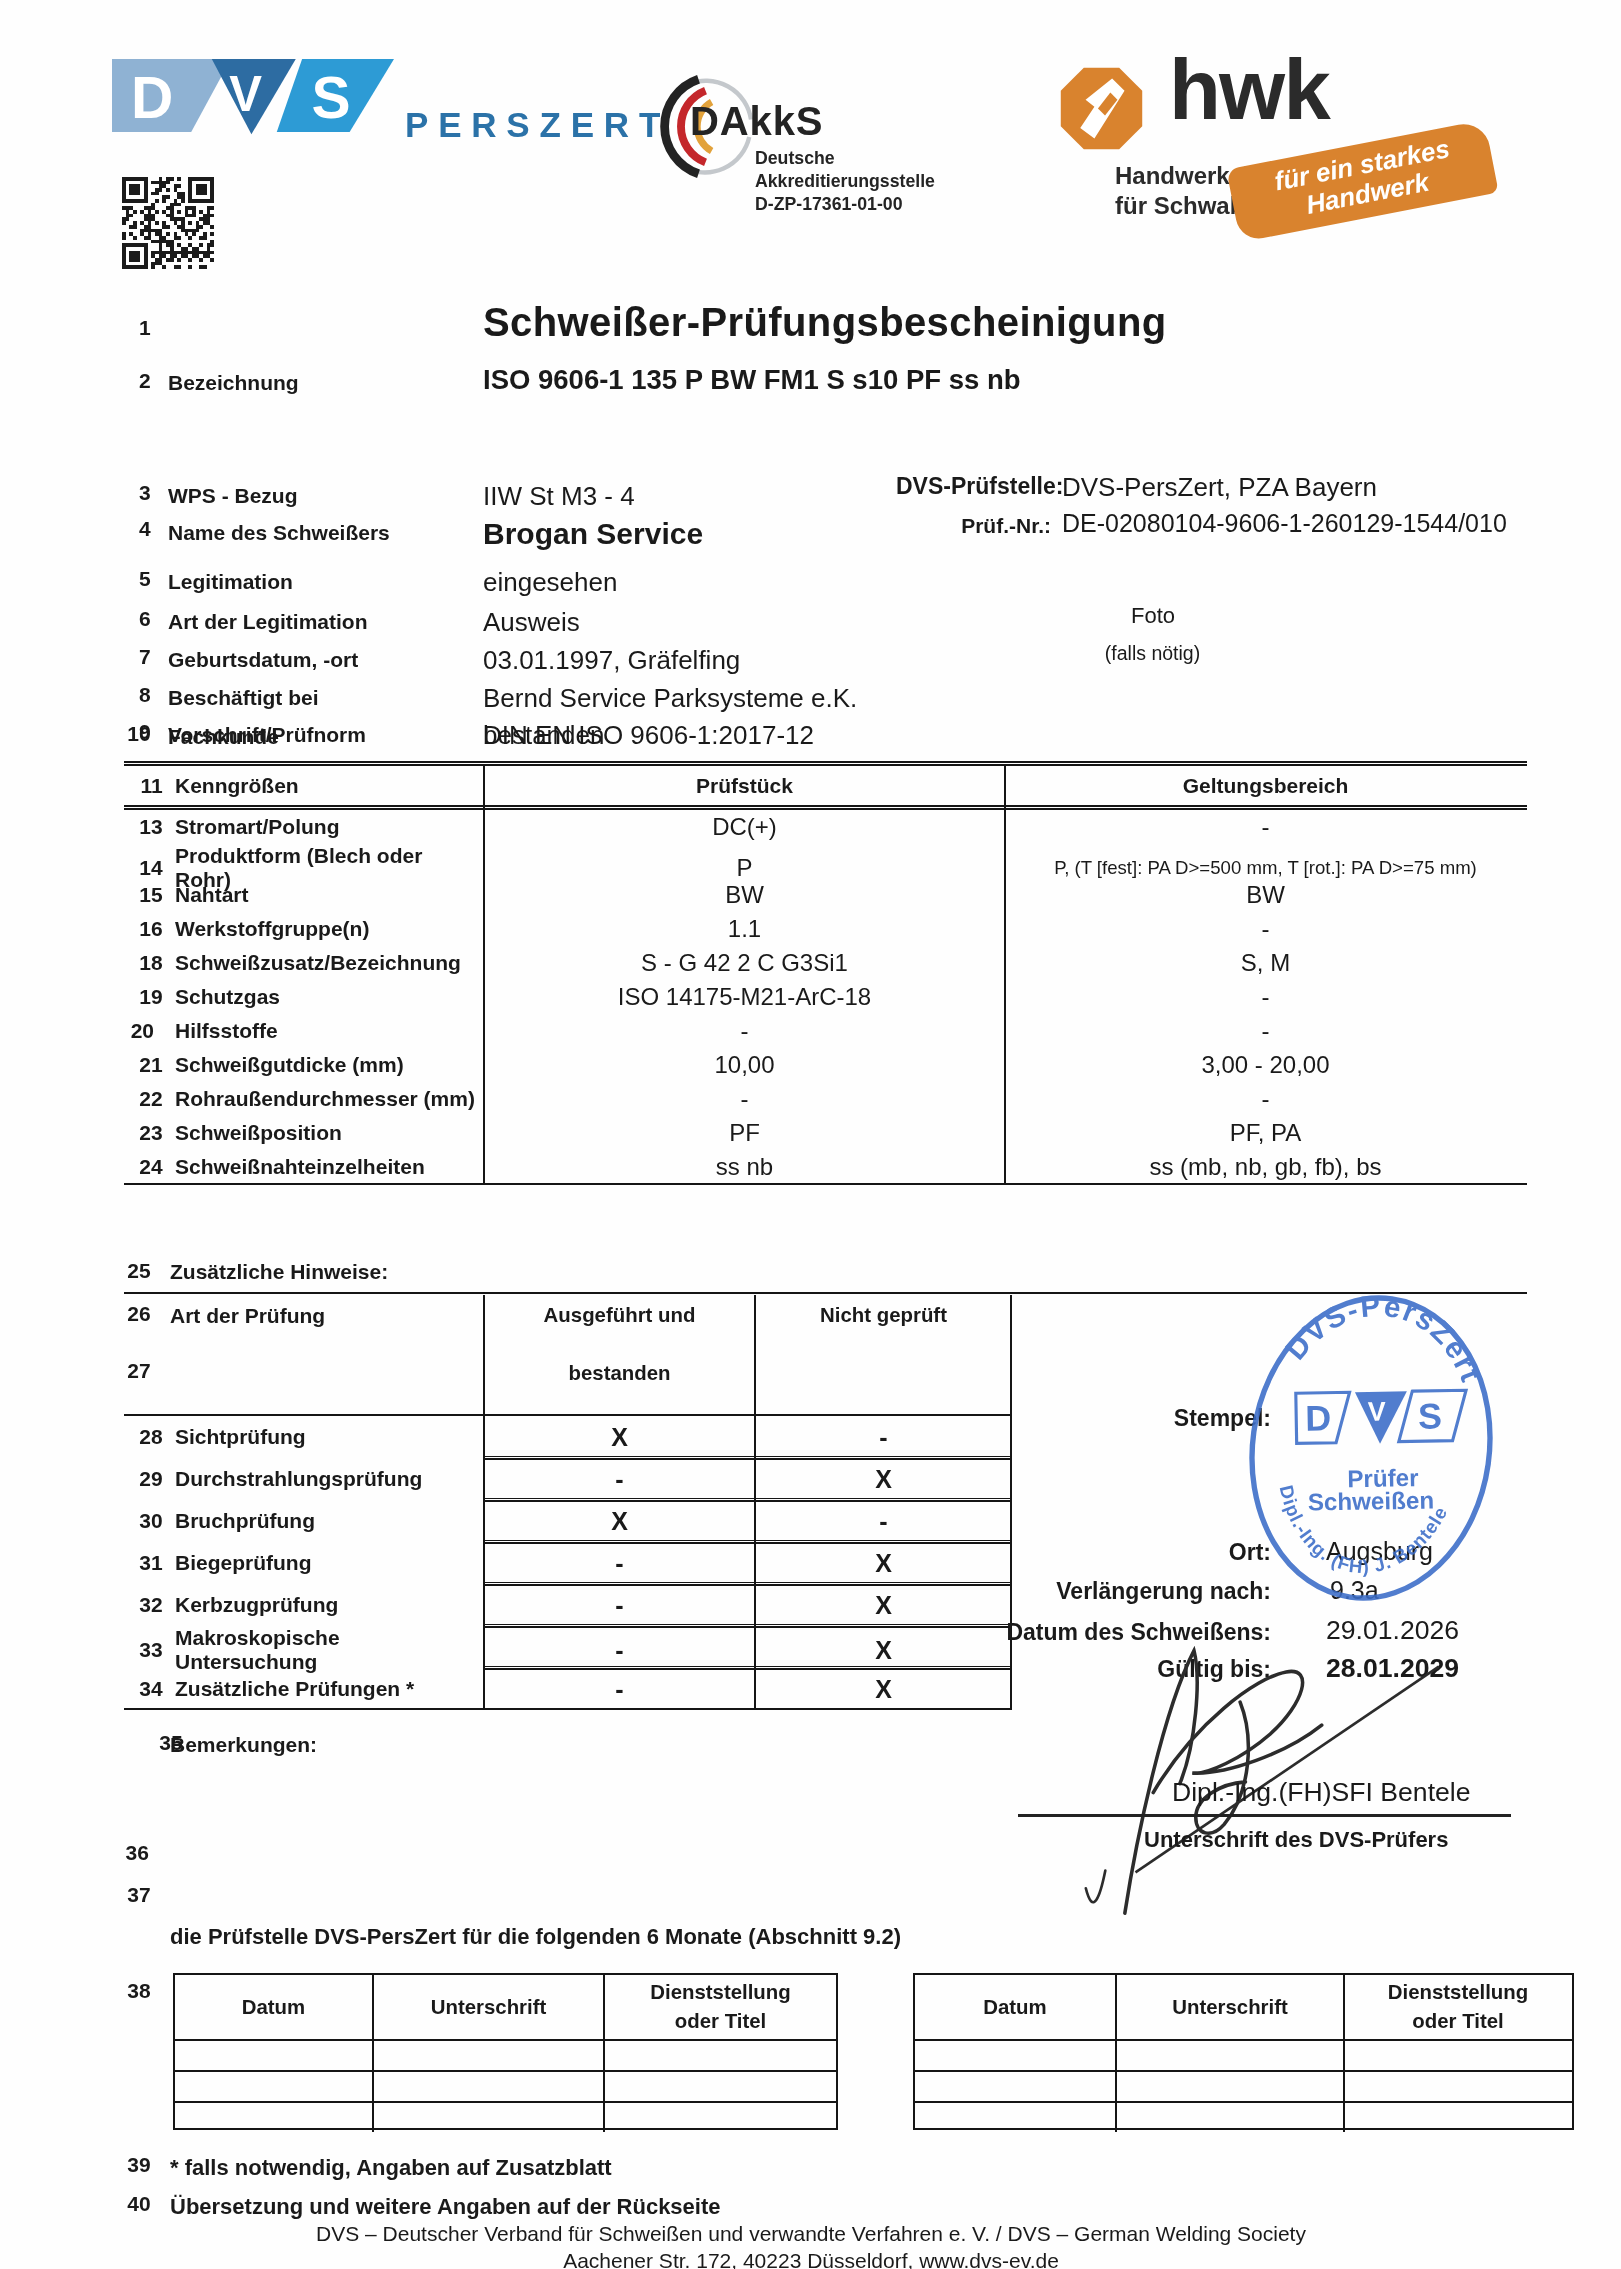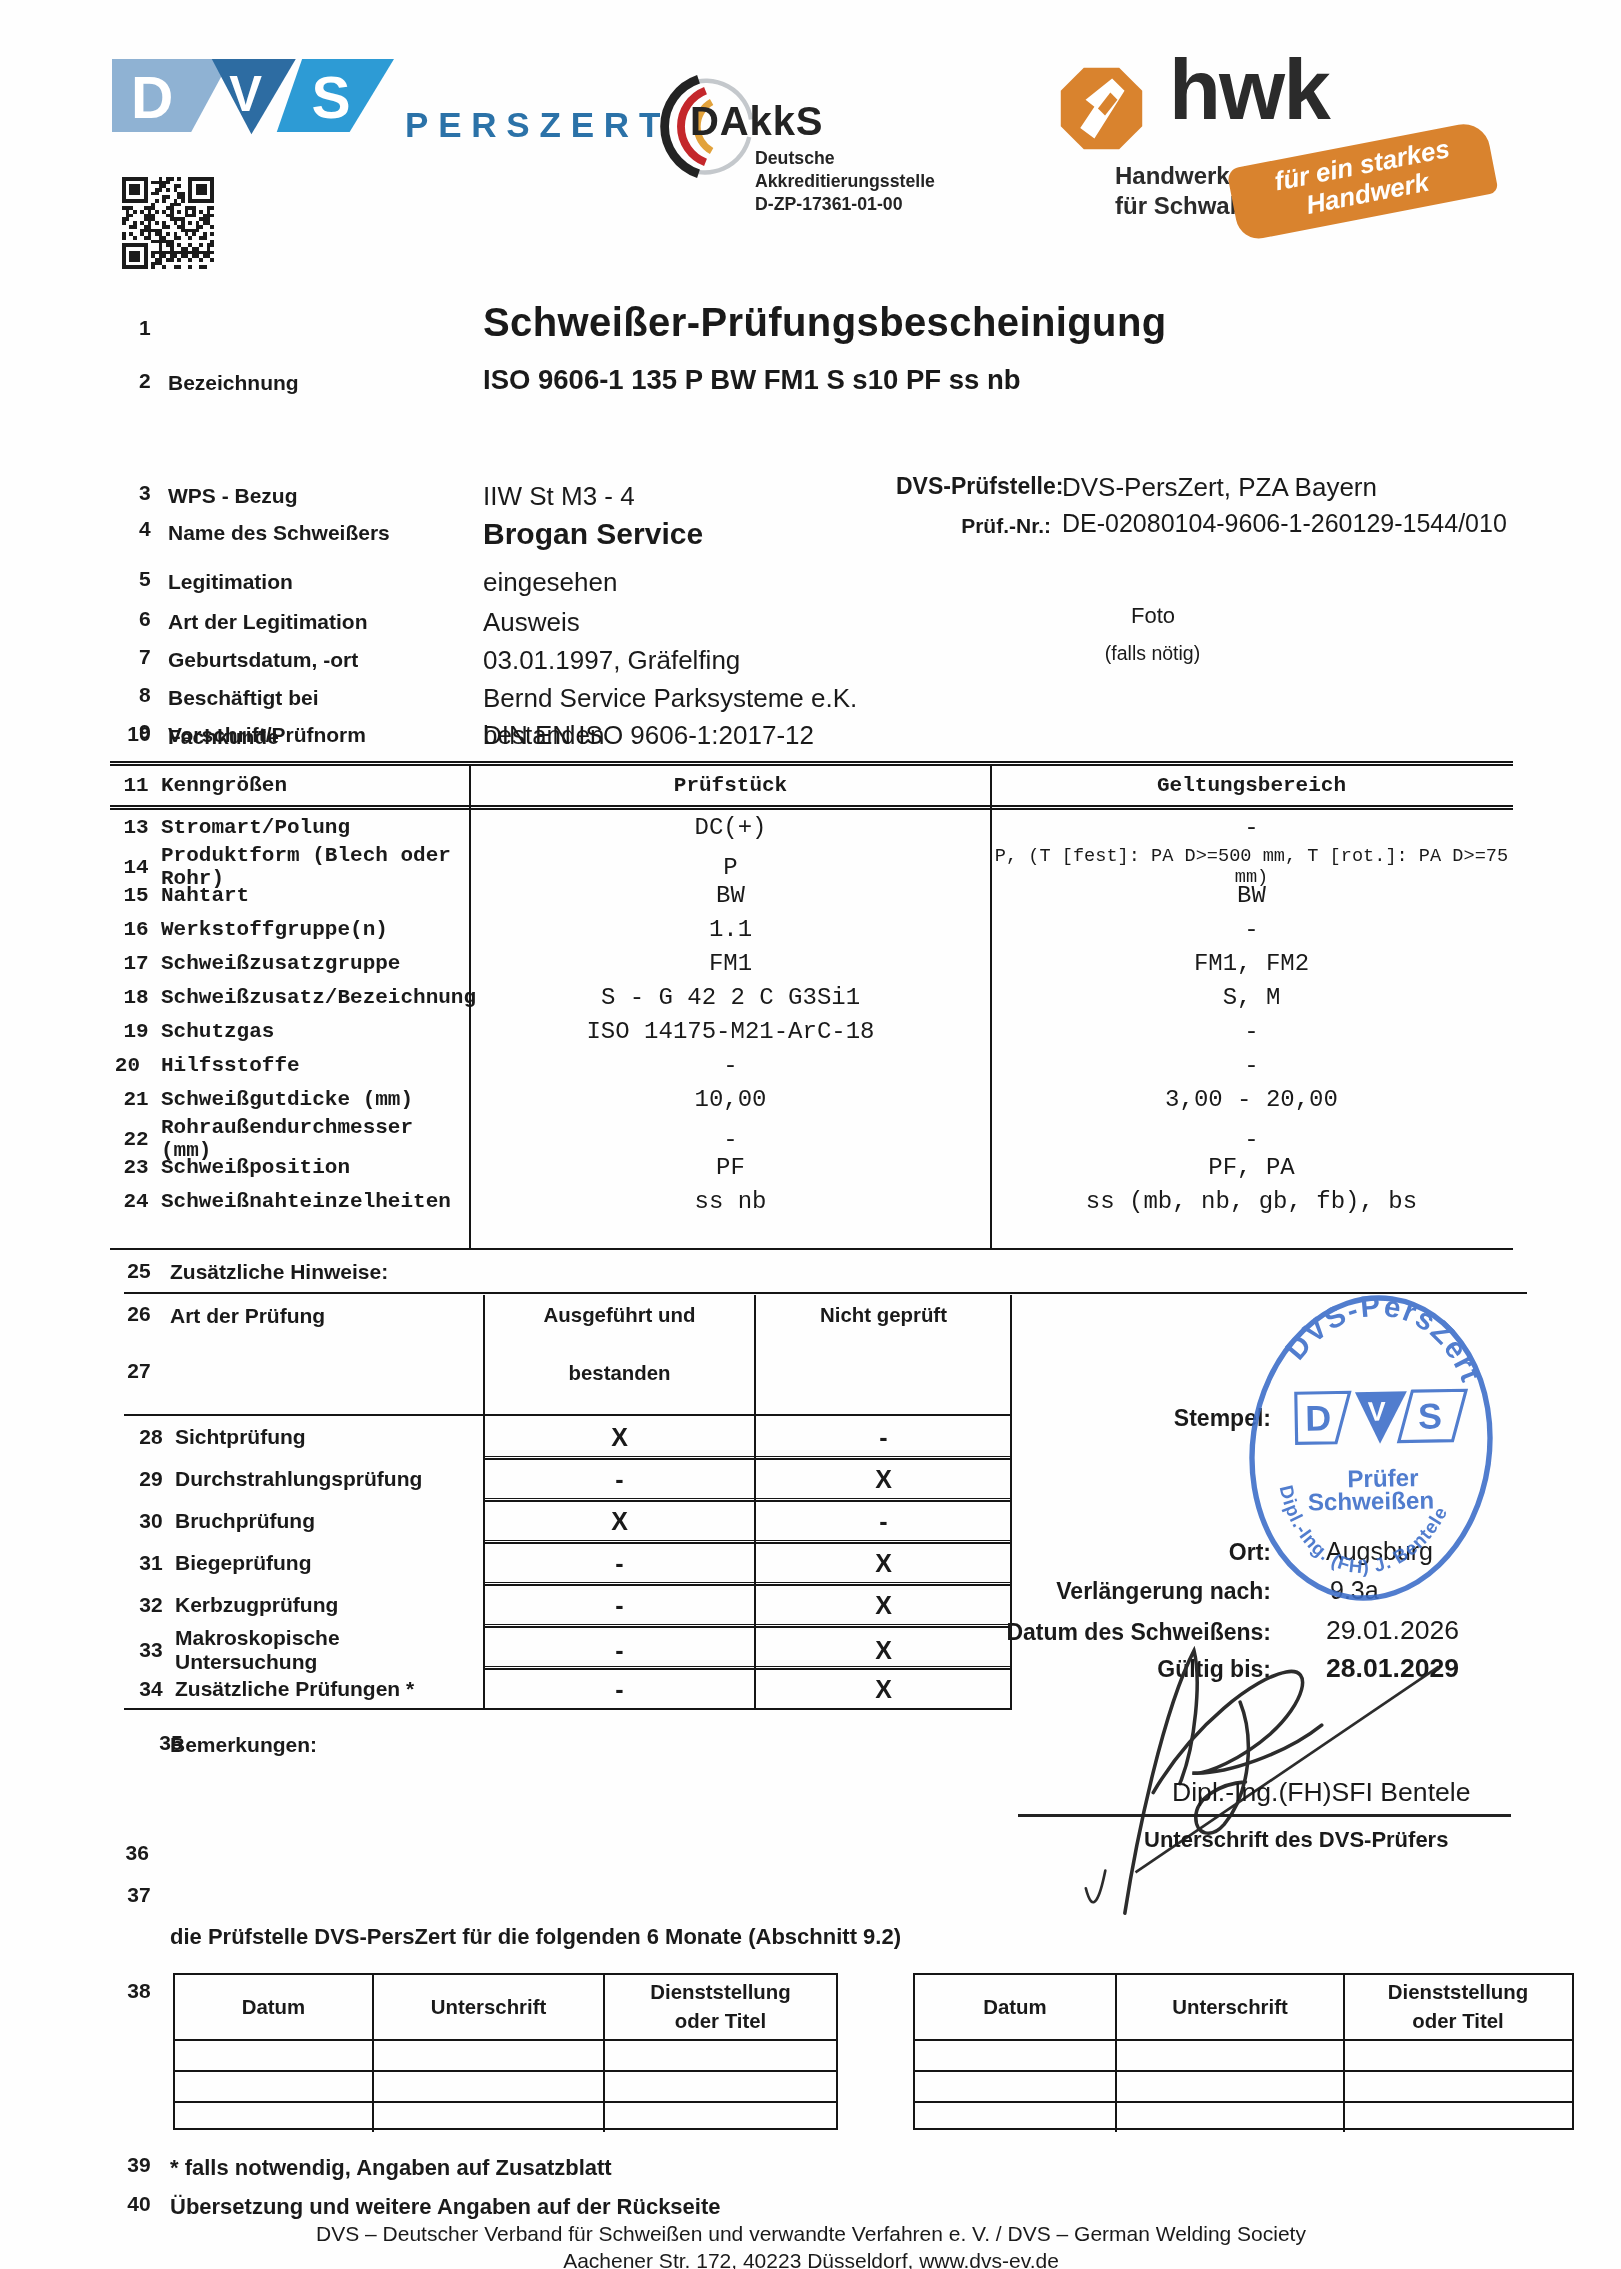--- a/index.html
+++ b/index.html
@@ -21,22 +21,22 @@
   .hwk-sub{font-size:24px;font-weight:bold;color:#2b2b2b;line-height:29px;}
   .hwk-banner{background:#d9832e;transform:rotate(-11deg);border-radius:12.4px 26.6px 8.9px 23px;
               padding:7px 17.7px 8.9px 23px;color:#fff;font-weight:bold;font-style:italic;
               font-size:26px;line-height:29px;text-align:center;}
 
   
   .doc-title{font-size:40px;font-weight:bold;letter-spacing:0.4px;}
   .designation-val{font-size:27.5px;font-weight:bold;}
 
   
-  .main-table{left:110px;top:761px;width:1403px;height:489px;
-              border-top:5.3px double #151515;border-bottom:2.7px solid #151515;box-sizing:border-box;font-family:Liberation Mono, monospace;}
+  .main-table{left:124px;top:761px;width:1403px;height:424px;
+              border-top:5.3px double #151515;border-bottom:2.7px solid #151515;box-sizing:border-box;}
   .main-table .vline{position:absolute;top:0;bottom:0;width:2.2px;background:#151515;}
   .mt-header{display:grid;grid-template-columns:51px 309px 521px 521px;height:39px;
              border-bottom:5.3px double #151515;align-items:center;}
   .mt-row{display:grid;grid-template-columns:51px 309px 521px 521px;height:34px;align-items:center;}
   .mt-cell-val{font-size:24px;text-align:center;}
   .mt-cell-small{font-size:18.6px;text-align:center;}
   .mt-colhead{font-weight:bold;font-size:21px;text-align:center;}
 
   .hints-row{left:124px;top:1248px;width:1403px;height:46px;border-bottom:2.7px solid #151515;box-sizing:border-box;}
 
@@ -416,26 +416,20 @@
       <span class="mt-cell-val">BW</span>
       <span class="mt-cell-val">BW</span>
     </div>
     <div class="mt-row">
       <span class="num right" style="padding-right:12.4px;">16</span>
       <span class="flabel">Werkstoffgruppe(n)</span>
       <span class="mt-cell-val">1.1</span>
       <span class="mt-cell-val">-</span>
     </div>
     <div class="mt-row">
-      <span class="num right" style="padding-right:12.4px;">17</span>
-      <span class="flabel">Schweißzusatzgruppe</span>
-      <span class="mt-cell-val">FM1</span>
-      <span class="mt-cell-val">FM1, FM2</span>
-    </div>
-    <div class="mt-row">
       <span class="num right" style="padding-right:12.4px;">18</span>
       <span class="flabel">Schweißzusatz/Bezeichnung</span>
       <span class="mt-cell-val">S - G 42 2 C G3Si1</span>
       <span class="mt-cell-val">S, M</span>
     </div>
     <div class="mt-row">
       <span class="num right" style="padding-right:12.4px;">19</span>
       <span class="flabel">Schutzgas</span>
       <span class="mt-cell-val">ISO 14175-M21-ArC-18</span>
       <span class="mt-cell-val">-</span>

